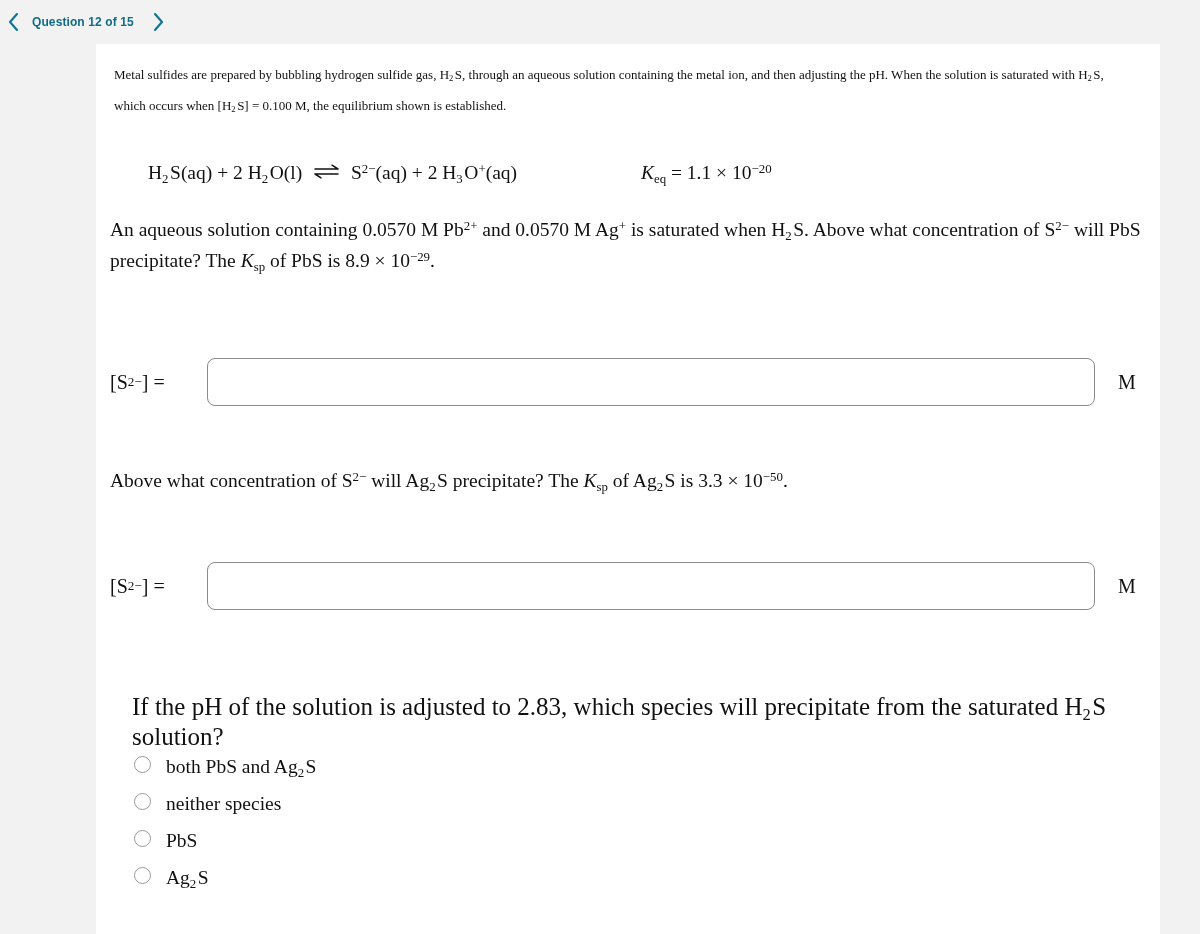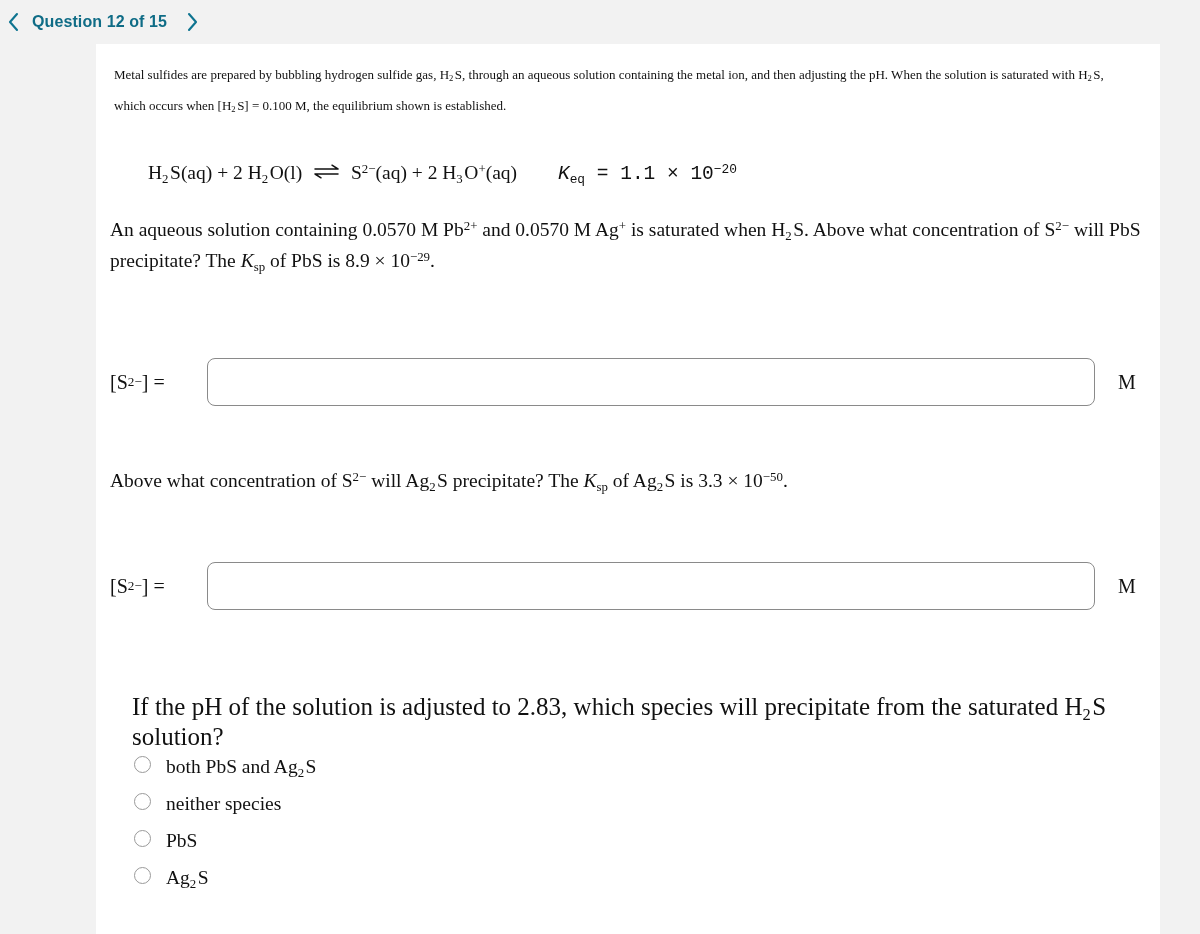--- a/index.html
+++ b/index.html
@@ -23,21 +23,21 @@
   .chev {
     width: 26px; height: 26px;
     display: flex; align-items: center; justify-content: center;
     color: #0e7490;
     cursor: pointer;
     flex: none;
   }
   .chev svg { display: block; }
   #qlabel {
     font-family: "Liberation Sans", sans-serif;
-    font-size: 16px;
+    font-size: 12px;
     font-weight: bold;
     color: #0f6c86;
     letter-spacing: 0.1px;
     margin-left: 6px;
     margin-right: 12px;
     white-space: nowrap;
   }
 
   
   #card {
@@ -65,21 +65,21 @@
 
   #eqline {
     position: absolute;
     left: 18px; top: 115px;
     width: 1030px;
     font-size: 19.5px;
     line-height: 28px;
     white-space: nowrap;
   }
   #eqbody { display: inline-block; margin-left: 34px; }
-  #keqbox { display: inline-block; margin-left: 36px; font-family: Liberation Mono, monospace; }
+  #keqbox { display: inline-block; margin-left: 119px; }
 
   #para2 {
     position: absolute;
     left: 14px; top: 170px;
     width: 1036px;
     font-size: 19.5px;
     line-height: 31px;
   }
 
   

